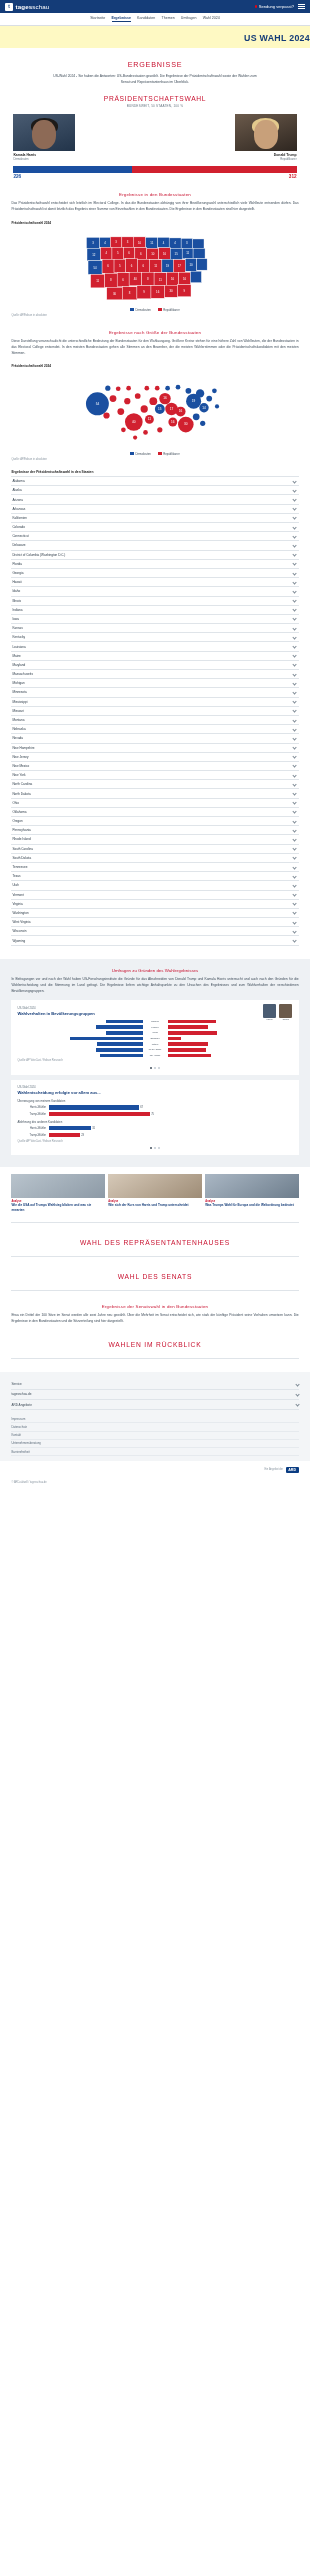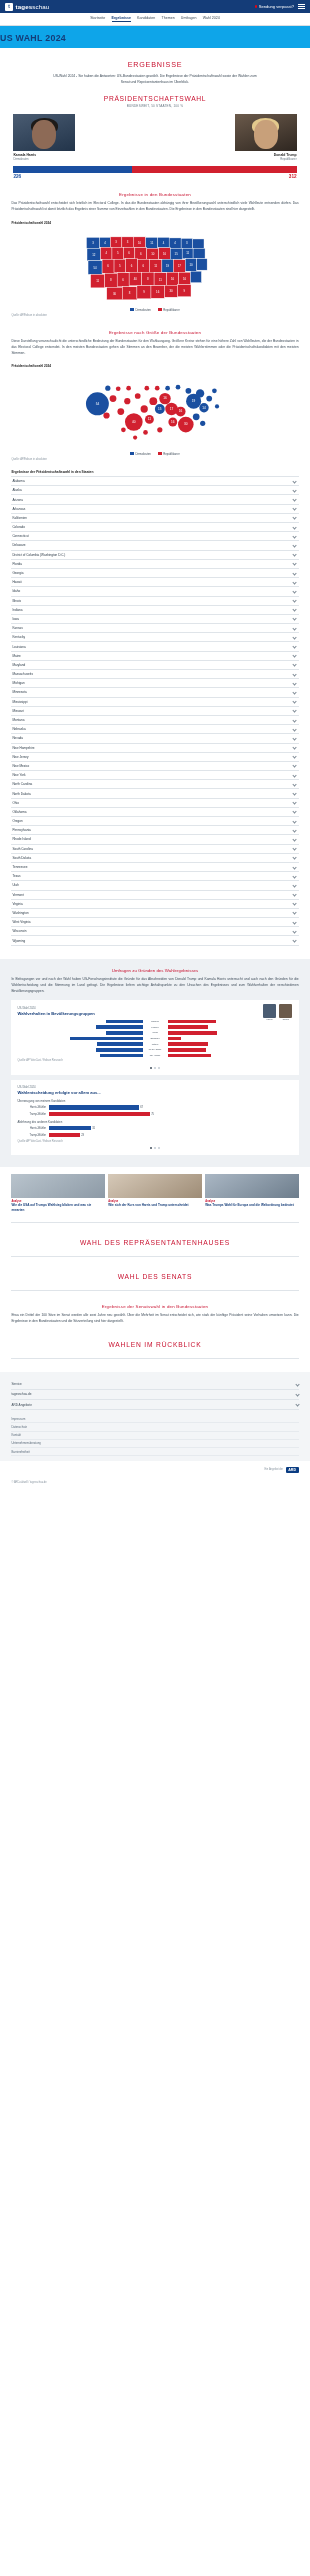--- a/index.html
+++ b/index.html
@@ -36,21 +36,21 @@
 
   .navbar {
     background:#ffffff; border-bottom:0.5px solid #d9dee3;
     display:flex; justify-content:center; gap:6.2px; padding:3.1px 0 2.6px;
   }
   .navbar a { color:#3c4a57; font-size:3.6px; text-decoration:none; }
   .navbar a.active { color:#143c78; font-weight:bold; border-bottom:1px solid #143c78; padding-bottom:1px;}
 
   
   .title-band {
-    background:#0ea5e9; text-align:left; padding:7.2px 0 5.2px;
+    background:#fef9c3; text-align:right; padding:7.2px 0 5.2px;
   }
   .title-band h1 { margin:0; font-size:8.8px; color:#143c78; letter-spacing:0.3px; font-weight:bold;}
 
   
   .section { padding:0 11.4px; }
   .section-title {
     text-align:center; color:#c8102e; font-size:7.2px; letter-spacing:0.8px;
     margin:11.4px 0 5.2px; font-weight:normal;
   }
   .lead {

